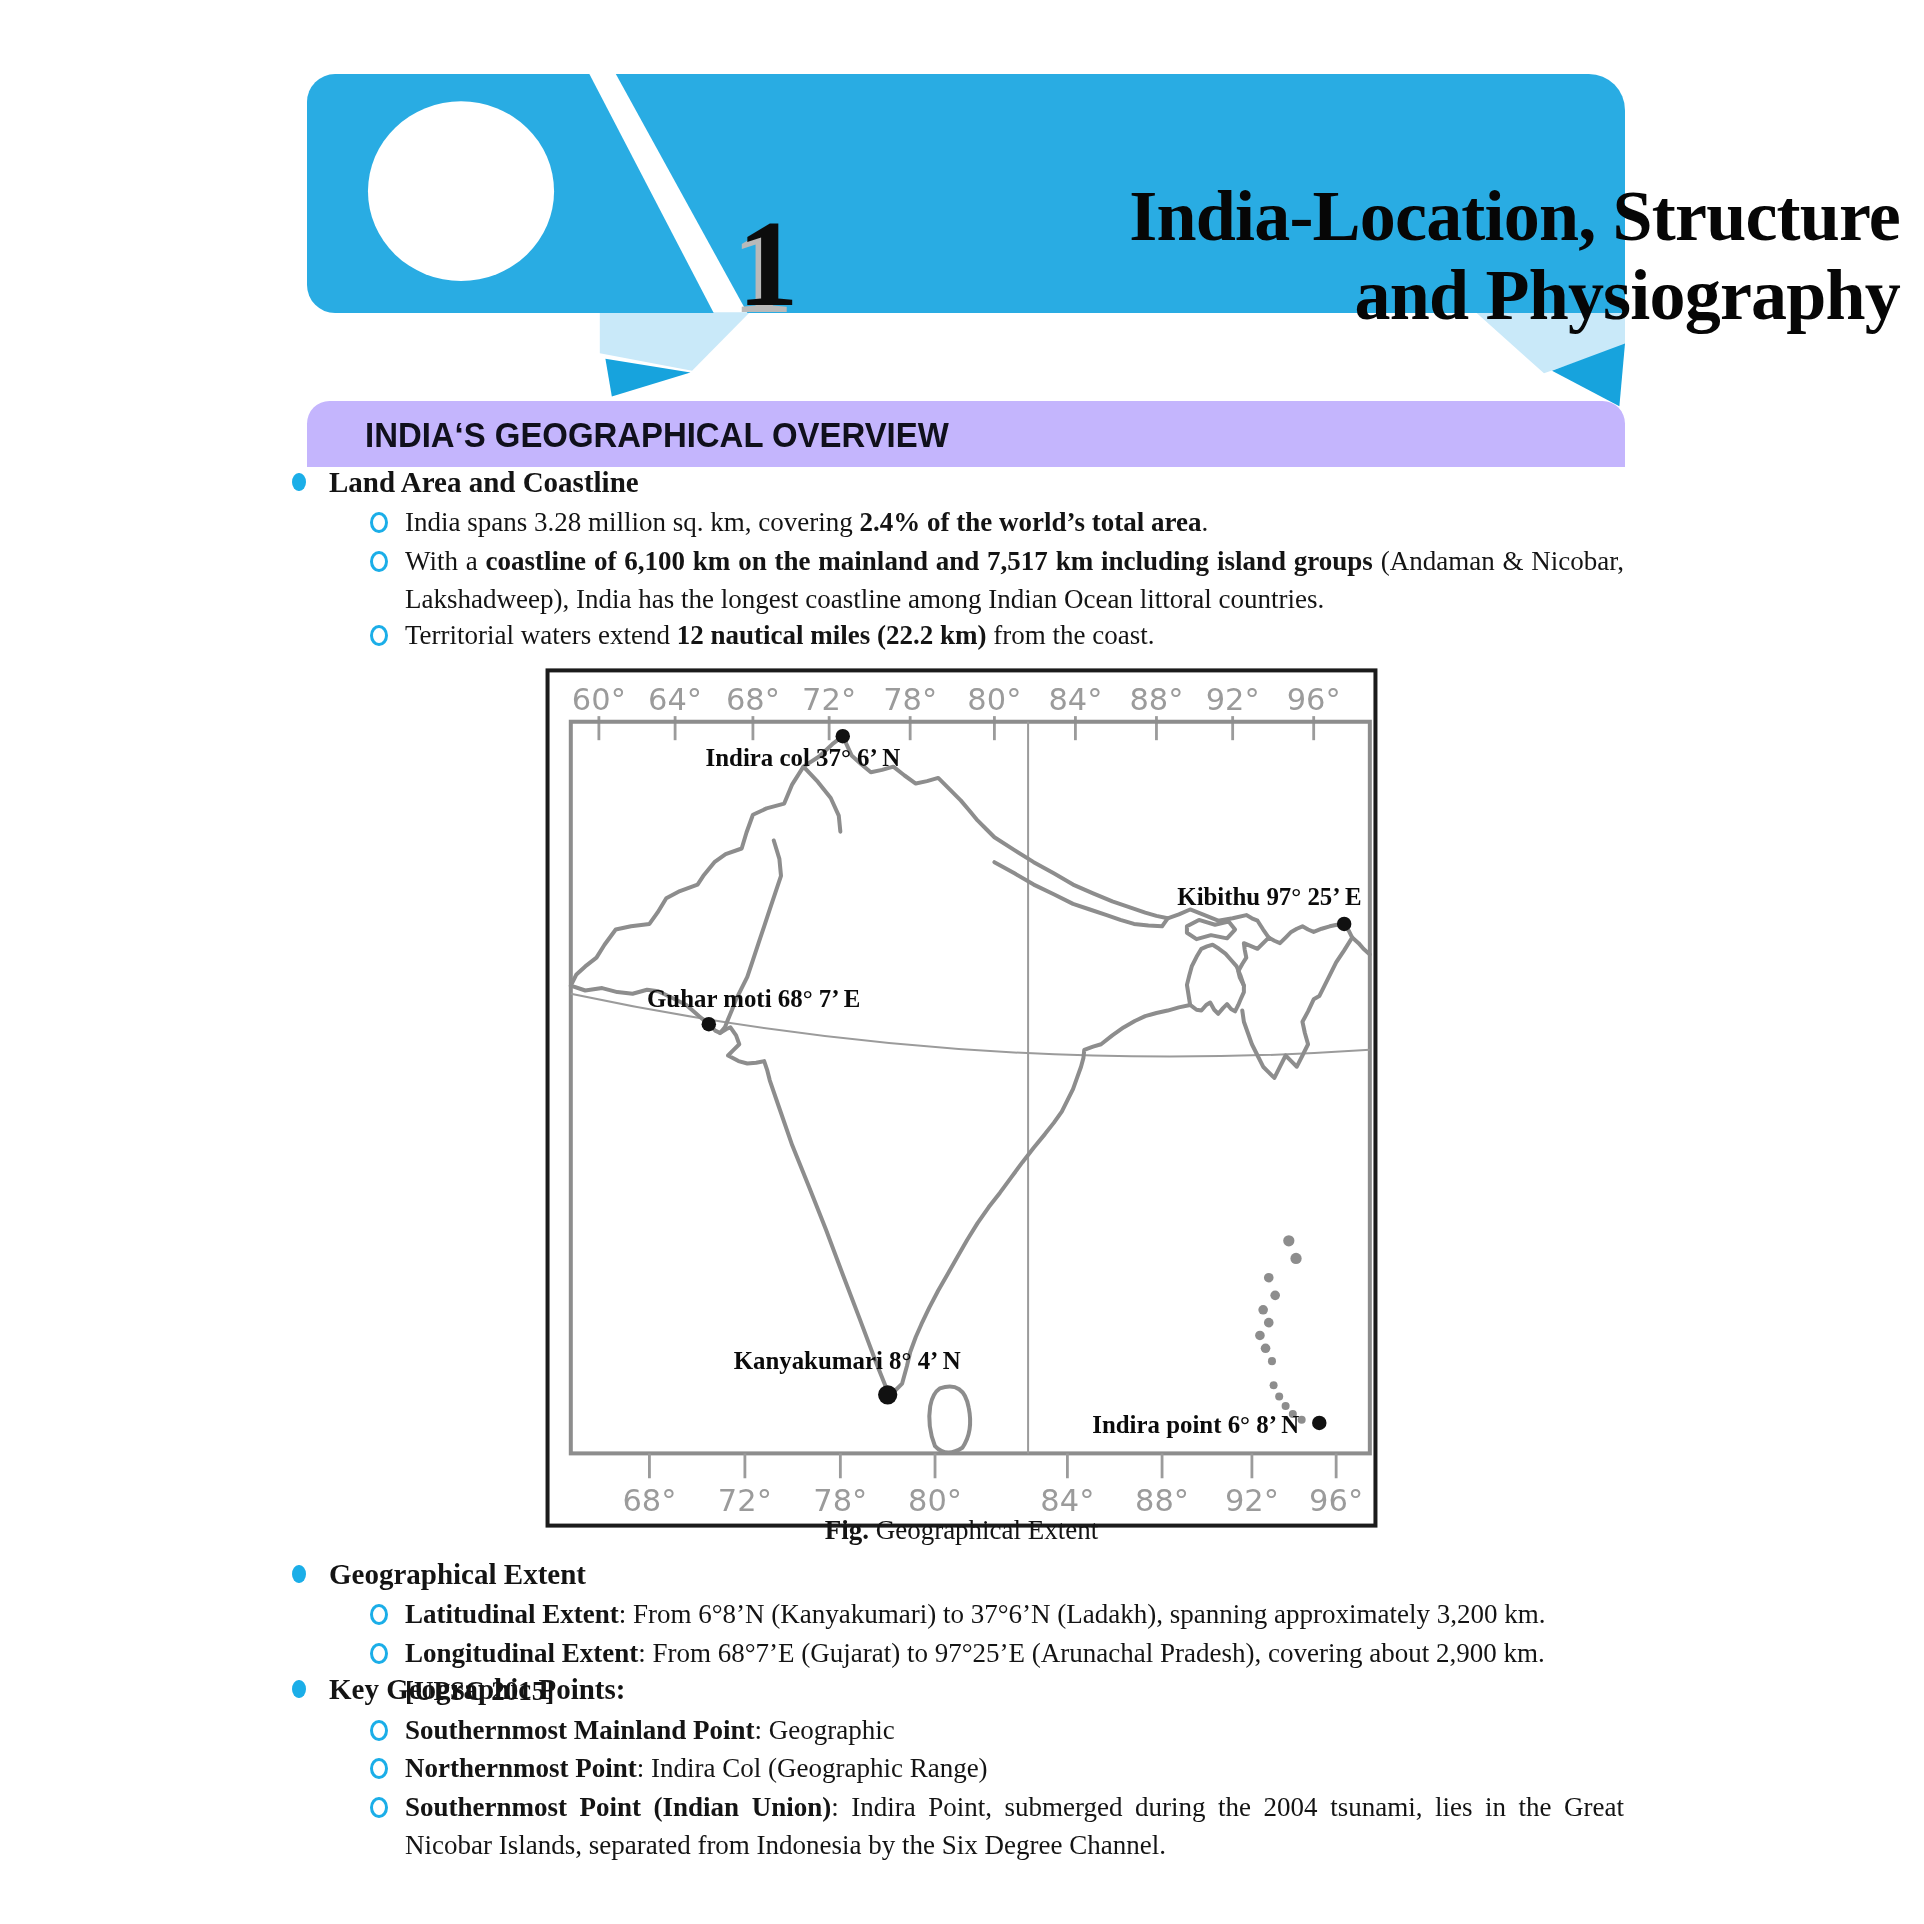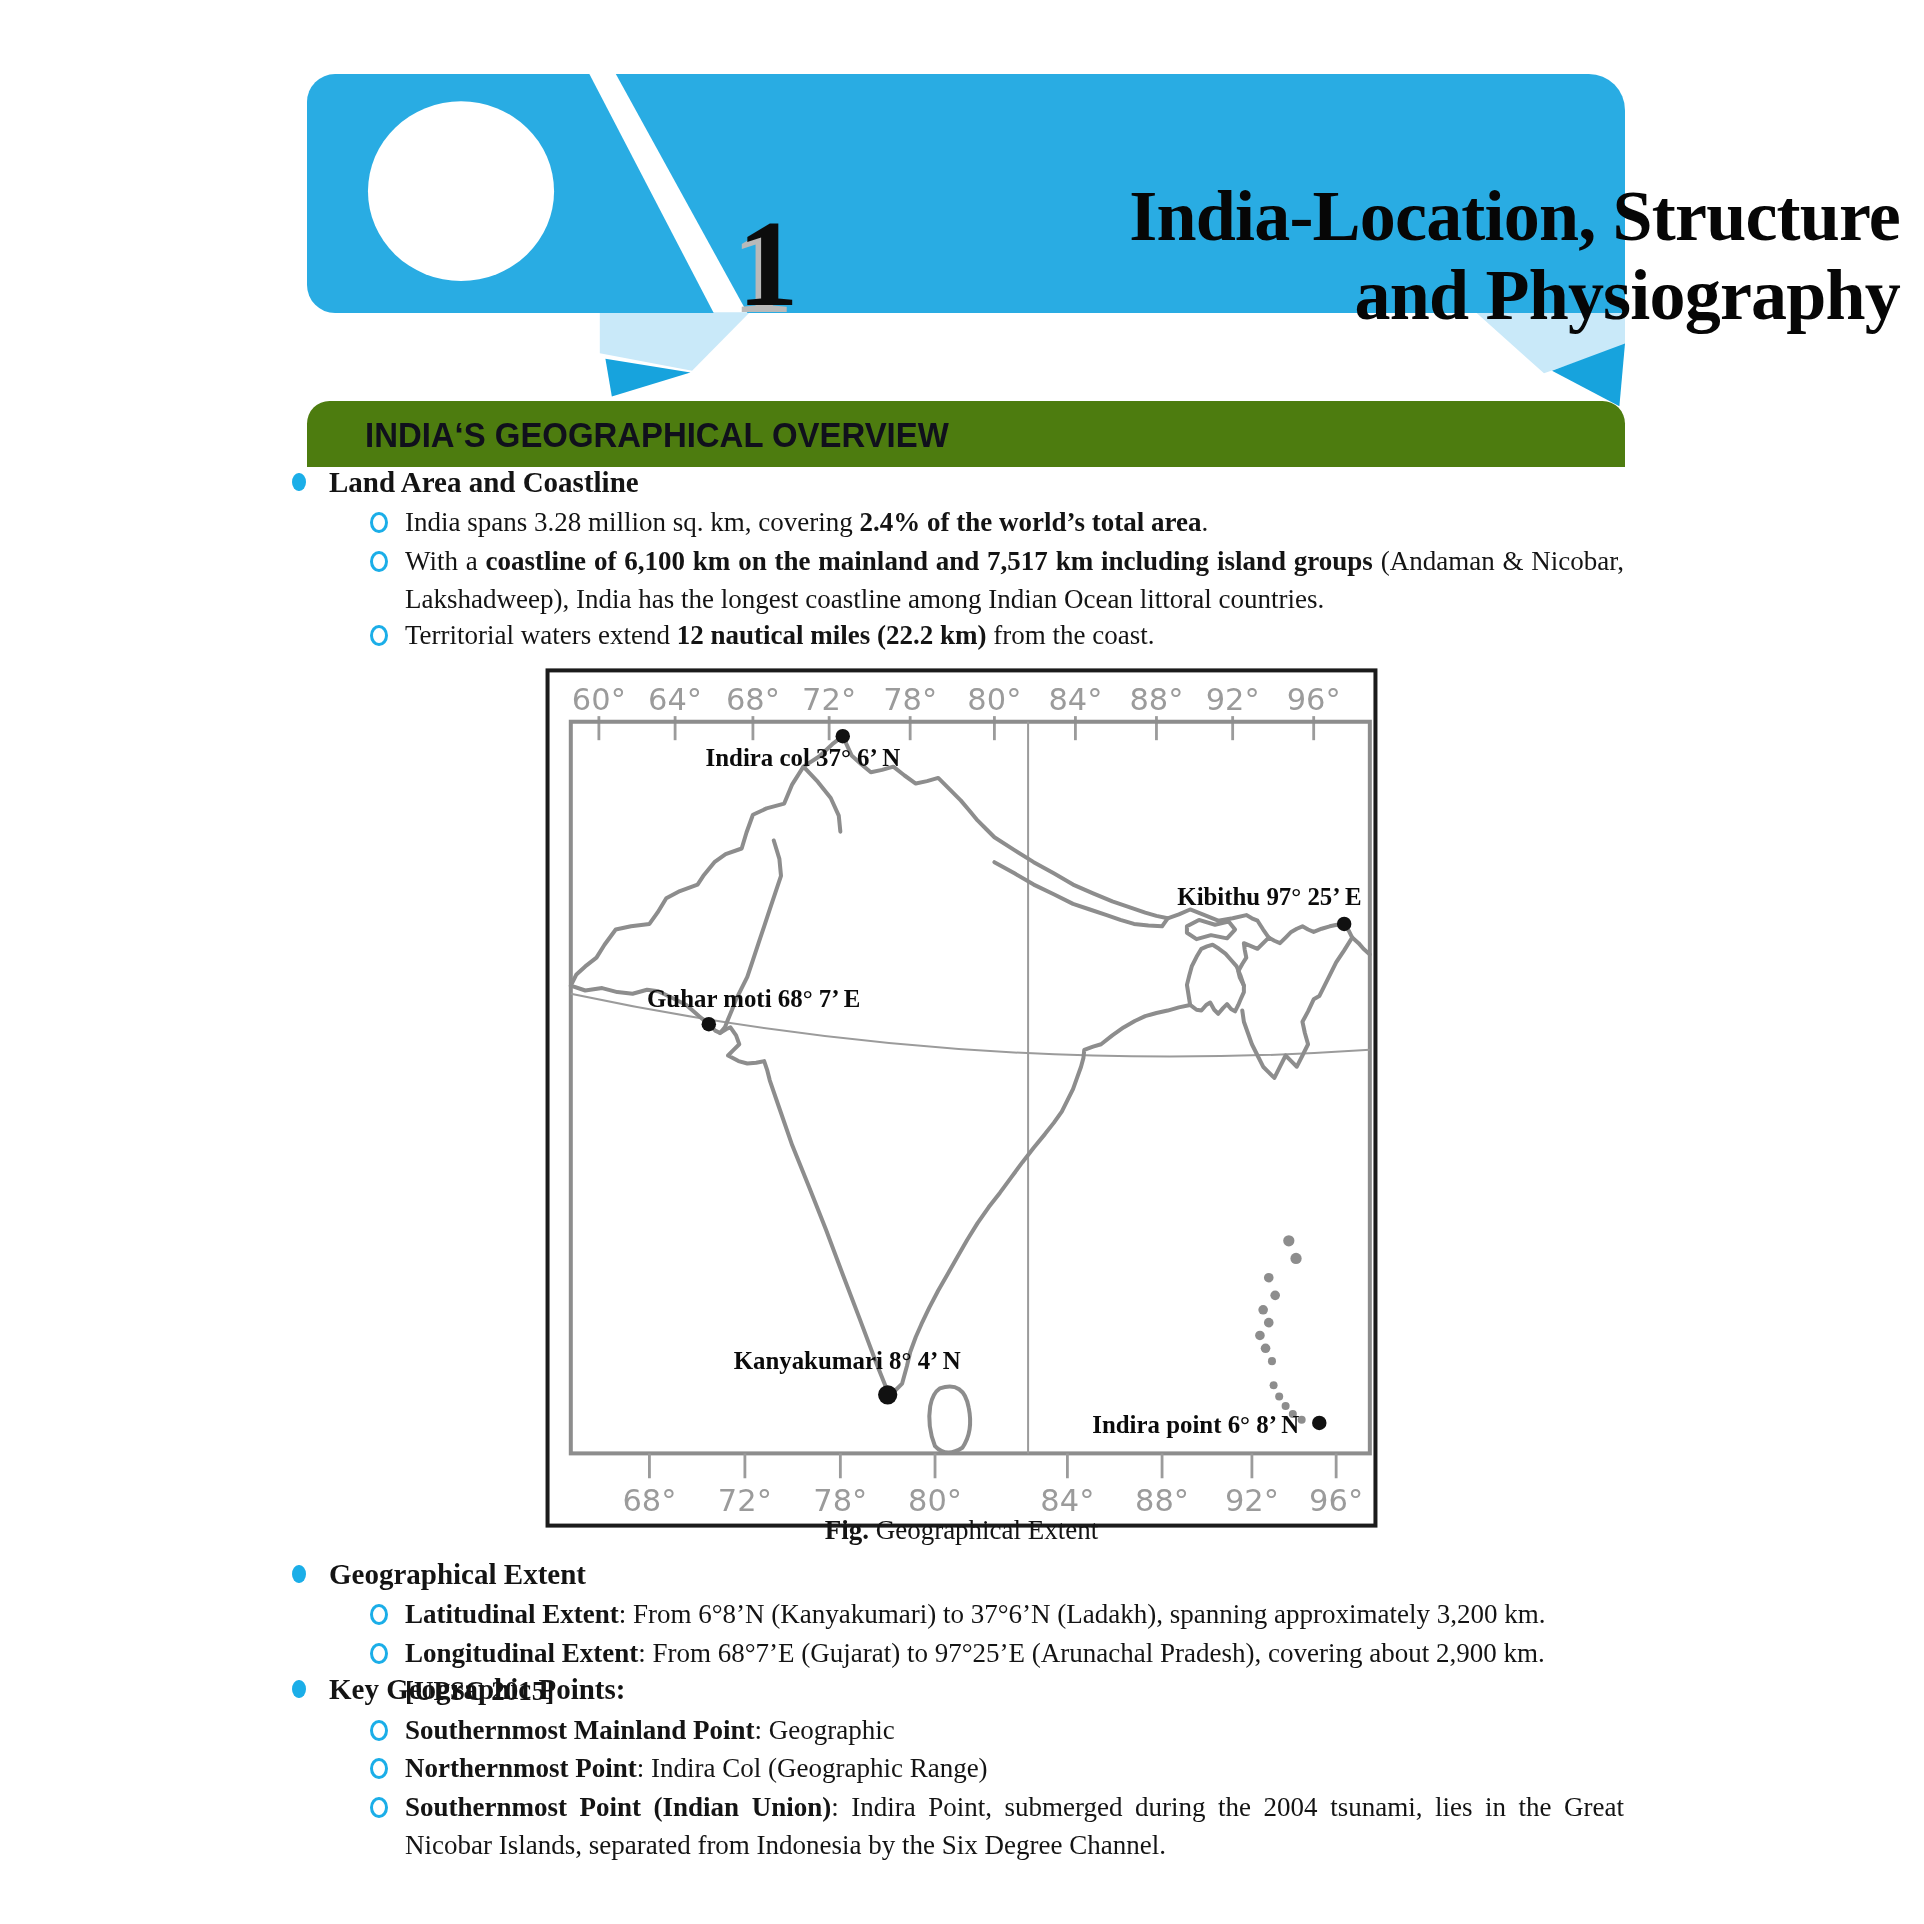--- a/index.html
+++ b/index.html
@@ -11,21 +11,21 @@
   .banner svg { position:absolute; left:0; top:0; }
   .chapter-num { position:absolute; left:369px; top:83px; width:184px; height:213px;
                  text-align:center; line-height:213px; font-size:122px; font-weight:bold;
                  color:#0c0c0c; text-shadow:-5.6px 7.2px 0 #b9b9b9; }
   .banner-title { position:absolute; left:674px; top:103px; width:919px; text-align:right;
                   font-weight:bold; font-size:72px; line-height:79px; color:#060606;
                   letter-spacing:-0.8px; }
 
   
   .section-bar { position:absolute; left:307px; top:401px; width:1318px; height:66px;
-                 background:#4d7c0f; border-radius:22.5px 22.5px 0 0; }
+                 background:#c4b5fd; border-radius:22.5px 22.5px 0 0; }
   .section-bar span { display:inline-block; margin-left:58px; line-height:67px;
                       font-family:"Liberation Sans", sans-serif; font-weight:bold; font-size:35px;
                       color:#10101c; transform:scaleX(.94); transform-origin:left center; }
 
   
   .h-row { position:absolute; left:329px; width:1295px; height:35px; line-height:35px;
            font-size:29px; font-weight:bold; }
   .h-dot { position:absolute; left:-37px; top:8px; width:13.6px; height:18.4px;
            background:#1baee8; border-radius:50%; }
   .s-row { position:absolute; left:405px; width:1219px; font-size:27px; line-height:38px; }

